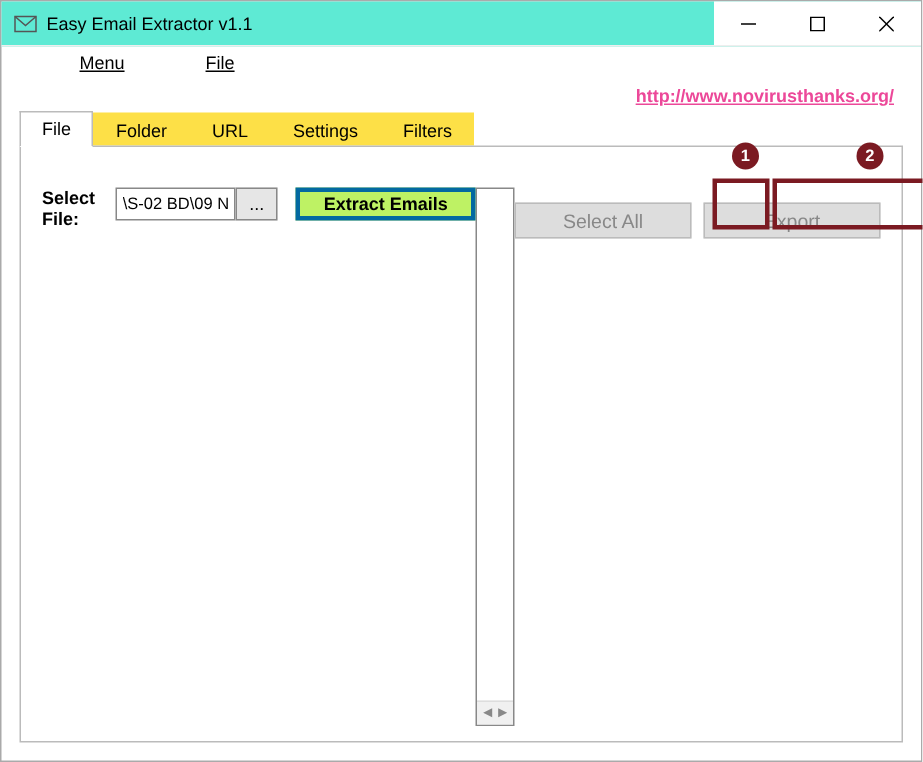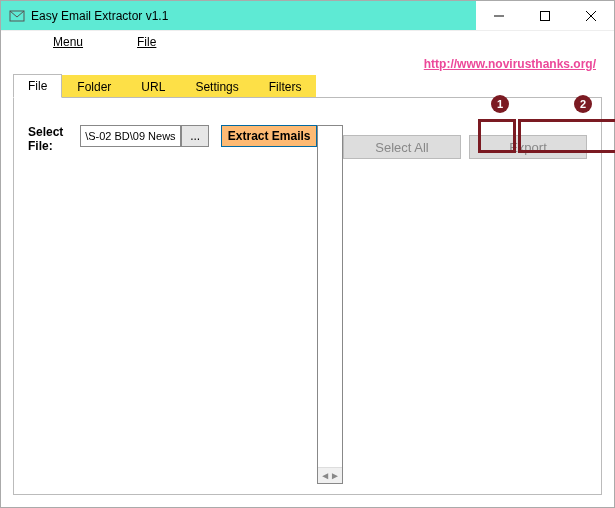--- a/index.html
+++ b/index.html
@@ -139,24 +139,24 @@
     height: 22px;
     border: 1px solid #888;
     background: #e6e6e6;
     font-size: 12px;
     padding: 0;
     margin-left: 0;
     display: flex; align-items:center; justify-content:center;
   }
   .extract-btn {
     height: 22px;
-    width: 96px;
+    width: 120px;
     margin-left: 12px;
-    border: 1px solid #0369a1;
-    background: #fdba74;
+    border: 3px solid #0369a1;
+    background: #bef264;
     font-weight: bold;
     font-size: 12px;
     padding: 0;
   }
   .highlight-box {
     position: absolute;
     border: 3px solid #7b1a22;
     pointer-events: none;
   }
   .callout {

